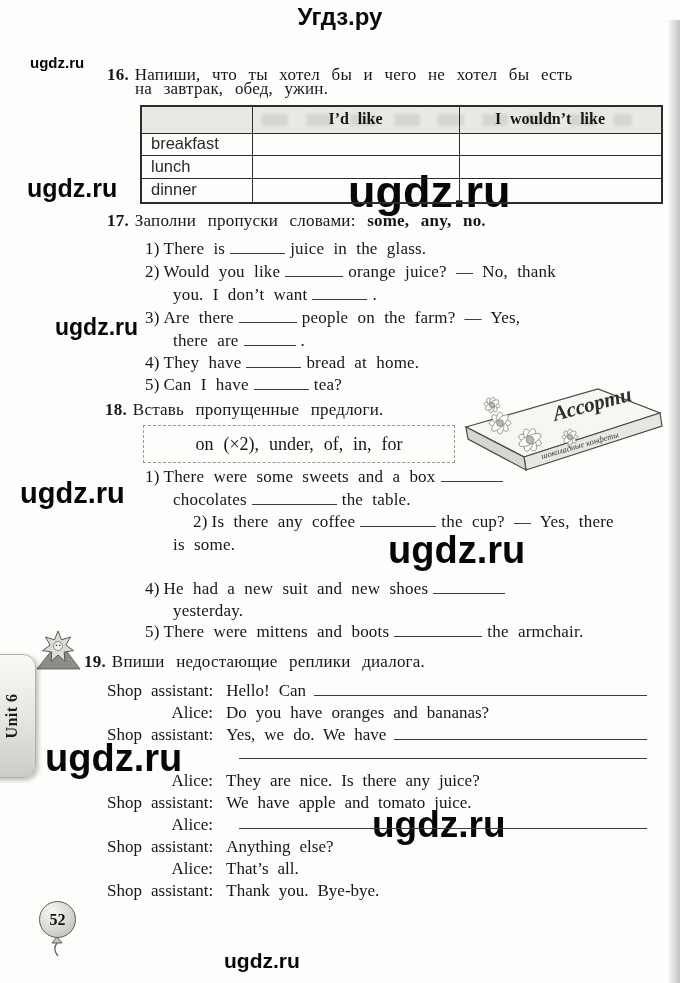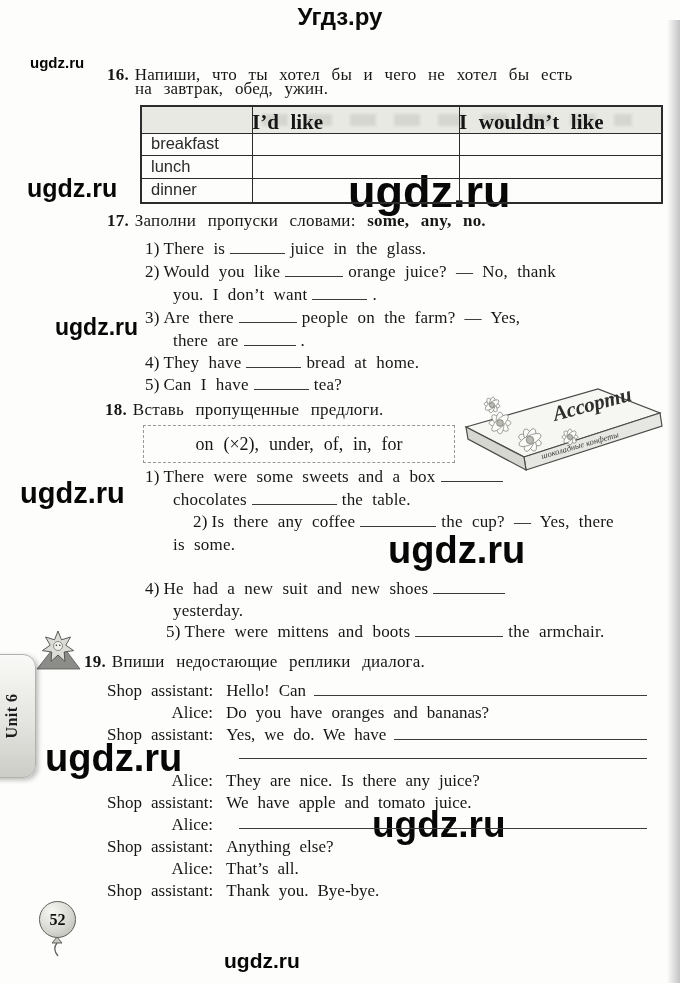--- a/index.html
+++ b/index.html
@@ -40,22 +40,22 @@
 
   
   .t16{position:absolute; left:140px; top:105px; width:519px; height:95px;
        border:2px solid #2c2c2c;}
   .t16 .vline{position:absolute; top:0; bottom:0; width:1px; background:#2c2c2c;}
   .t16 .hline{position:absolute; left:0; right:0; height:1px; background:#2c2c2c;}
   .t16 .hdr{position:absolute; left:0; top:0; right:0; height:26px; background:#e9e9e4;}
   .t16 .ghost{position:absolute; left:120px; top:7px; width:370px; height:12px;
        background:repeating-linear-gradient(90deg,#c7c7c0 0 26px, rgba(0,0,0,0) 26px 44px);
        filter:blur(1.6px); opacity:.55;}
-  .t16 .chead{position:absolute; top:3px; font-weight:bold; font-size:21px;
-       word-spacing:0.3em;}
+  .t16 .chead{position:absolute; top:3px; font-weight:bold; font-size:16px;
+       text-align:center; word-spacing:0.3em;}
   .t16 .rowlab{position:absolute; left:9px; font-family:Liberation Sans, sans-serif;
        font-size:16.5px; color:#2b2b2b;}
 
   
   .wordbox{position:absolute; left:143px; top:425px; width:310px; height:36px;
      border:1px dashed #9a9a95; display:flex; align-items:center; justify-content:center;
      font-size:18px; word-spacing:0.3em;}
 
   
   .drow{position:absolute; left:107px; width:540px; display:flex; align-items:flex-start;
@@ -207,21 +207,21 @@
   </div>
   <div class="line" style="left:173px; top:534px;">
     <span>is some.</span>
   </div>
   <div class="line" style="left:145px; top:578px;">
     <span class="inum">4)</span><span>He had a new suit and new shoes</span><span class="blank" style="width:72px"></span>
   </div>
   <div class="line" style="left:173px; top:600px;">
     <span>yesterday.</span>
   </div>
-  <div class="line" style="left:145px; top:621px;margin-left:21px;">
+  <div class="line" style="left:145px; top:621px;">
     <span class="inum">5)</span><span>There were mittens and boots</span><span class="blank" style="width:88px"></span><span>the armchair.</span>
   </div>
 
   <svg class="svg-art" style="left:33px; top:629px;" width="50" height="42" viewBox="0 0 50 42">
     <polygon points="4,40 26,12 47,40" fill="#8c8c88" stroke="#555" stroke-width="0.8"></polygon>
     <polygon points="25,2 28.5,10.8 37.5,8 32.8,16.2 40.6,21.6 31.2,23 31.9,32.4 25,26 18.1,32.4 18.7,23 9.4,21.6 17.2,16.2 12.5,8 21.5,10.8" fill="#dcdcd6" stroke="#4a4a48" stroke-width="0.9"></polygon>
     <circle cx="25" cy="17" r="4.5" fill="#f0f0ea" stroke="#666" stroke-width="0.7"></circle>
     <circle cx="23.4" cy="16.2" r="0.8" fill="#333"></circle>
     <circle cx="26.8" cy="16.2" r="0.8" fill="#333"></circle>
   </svg>

